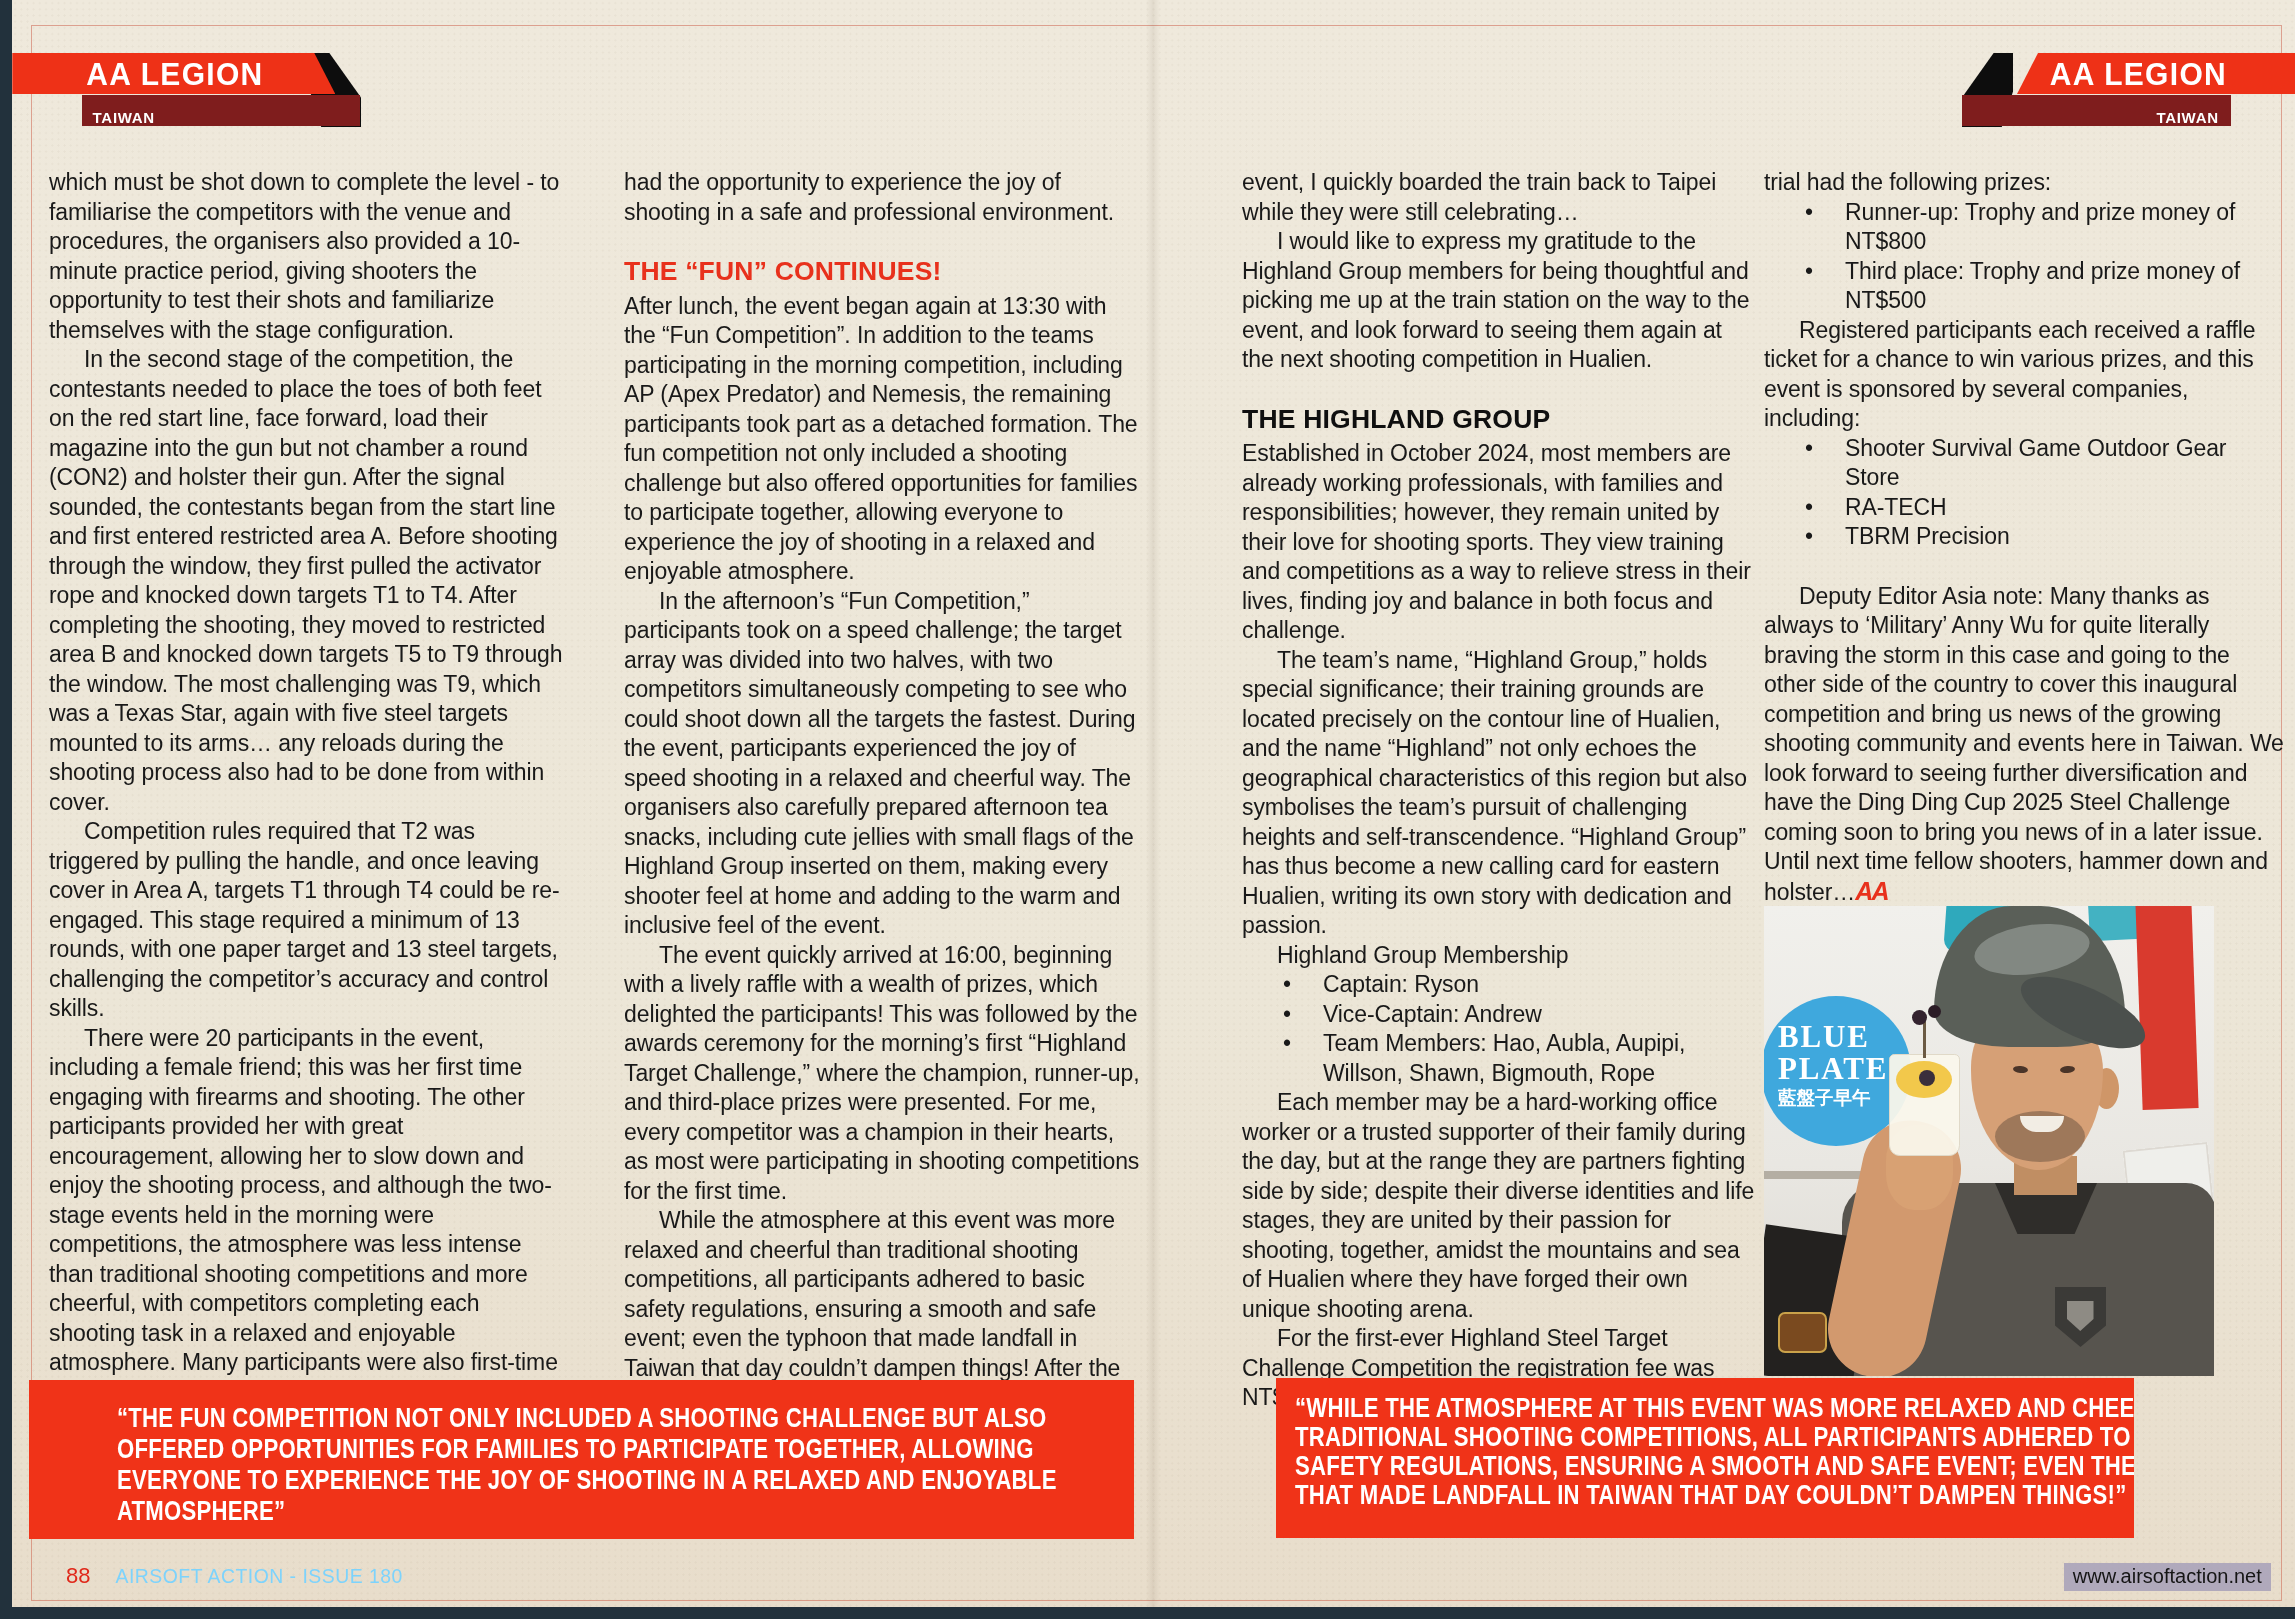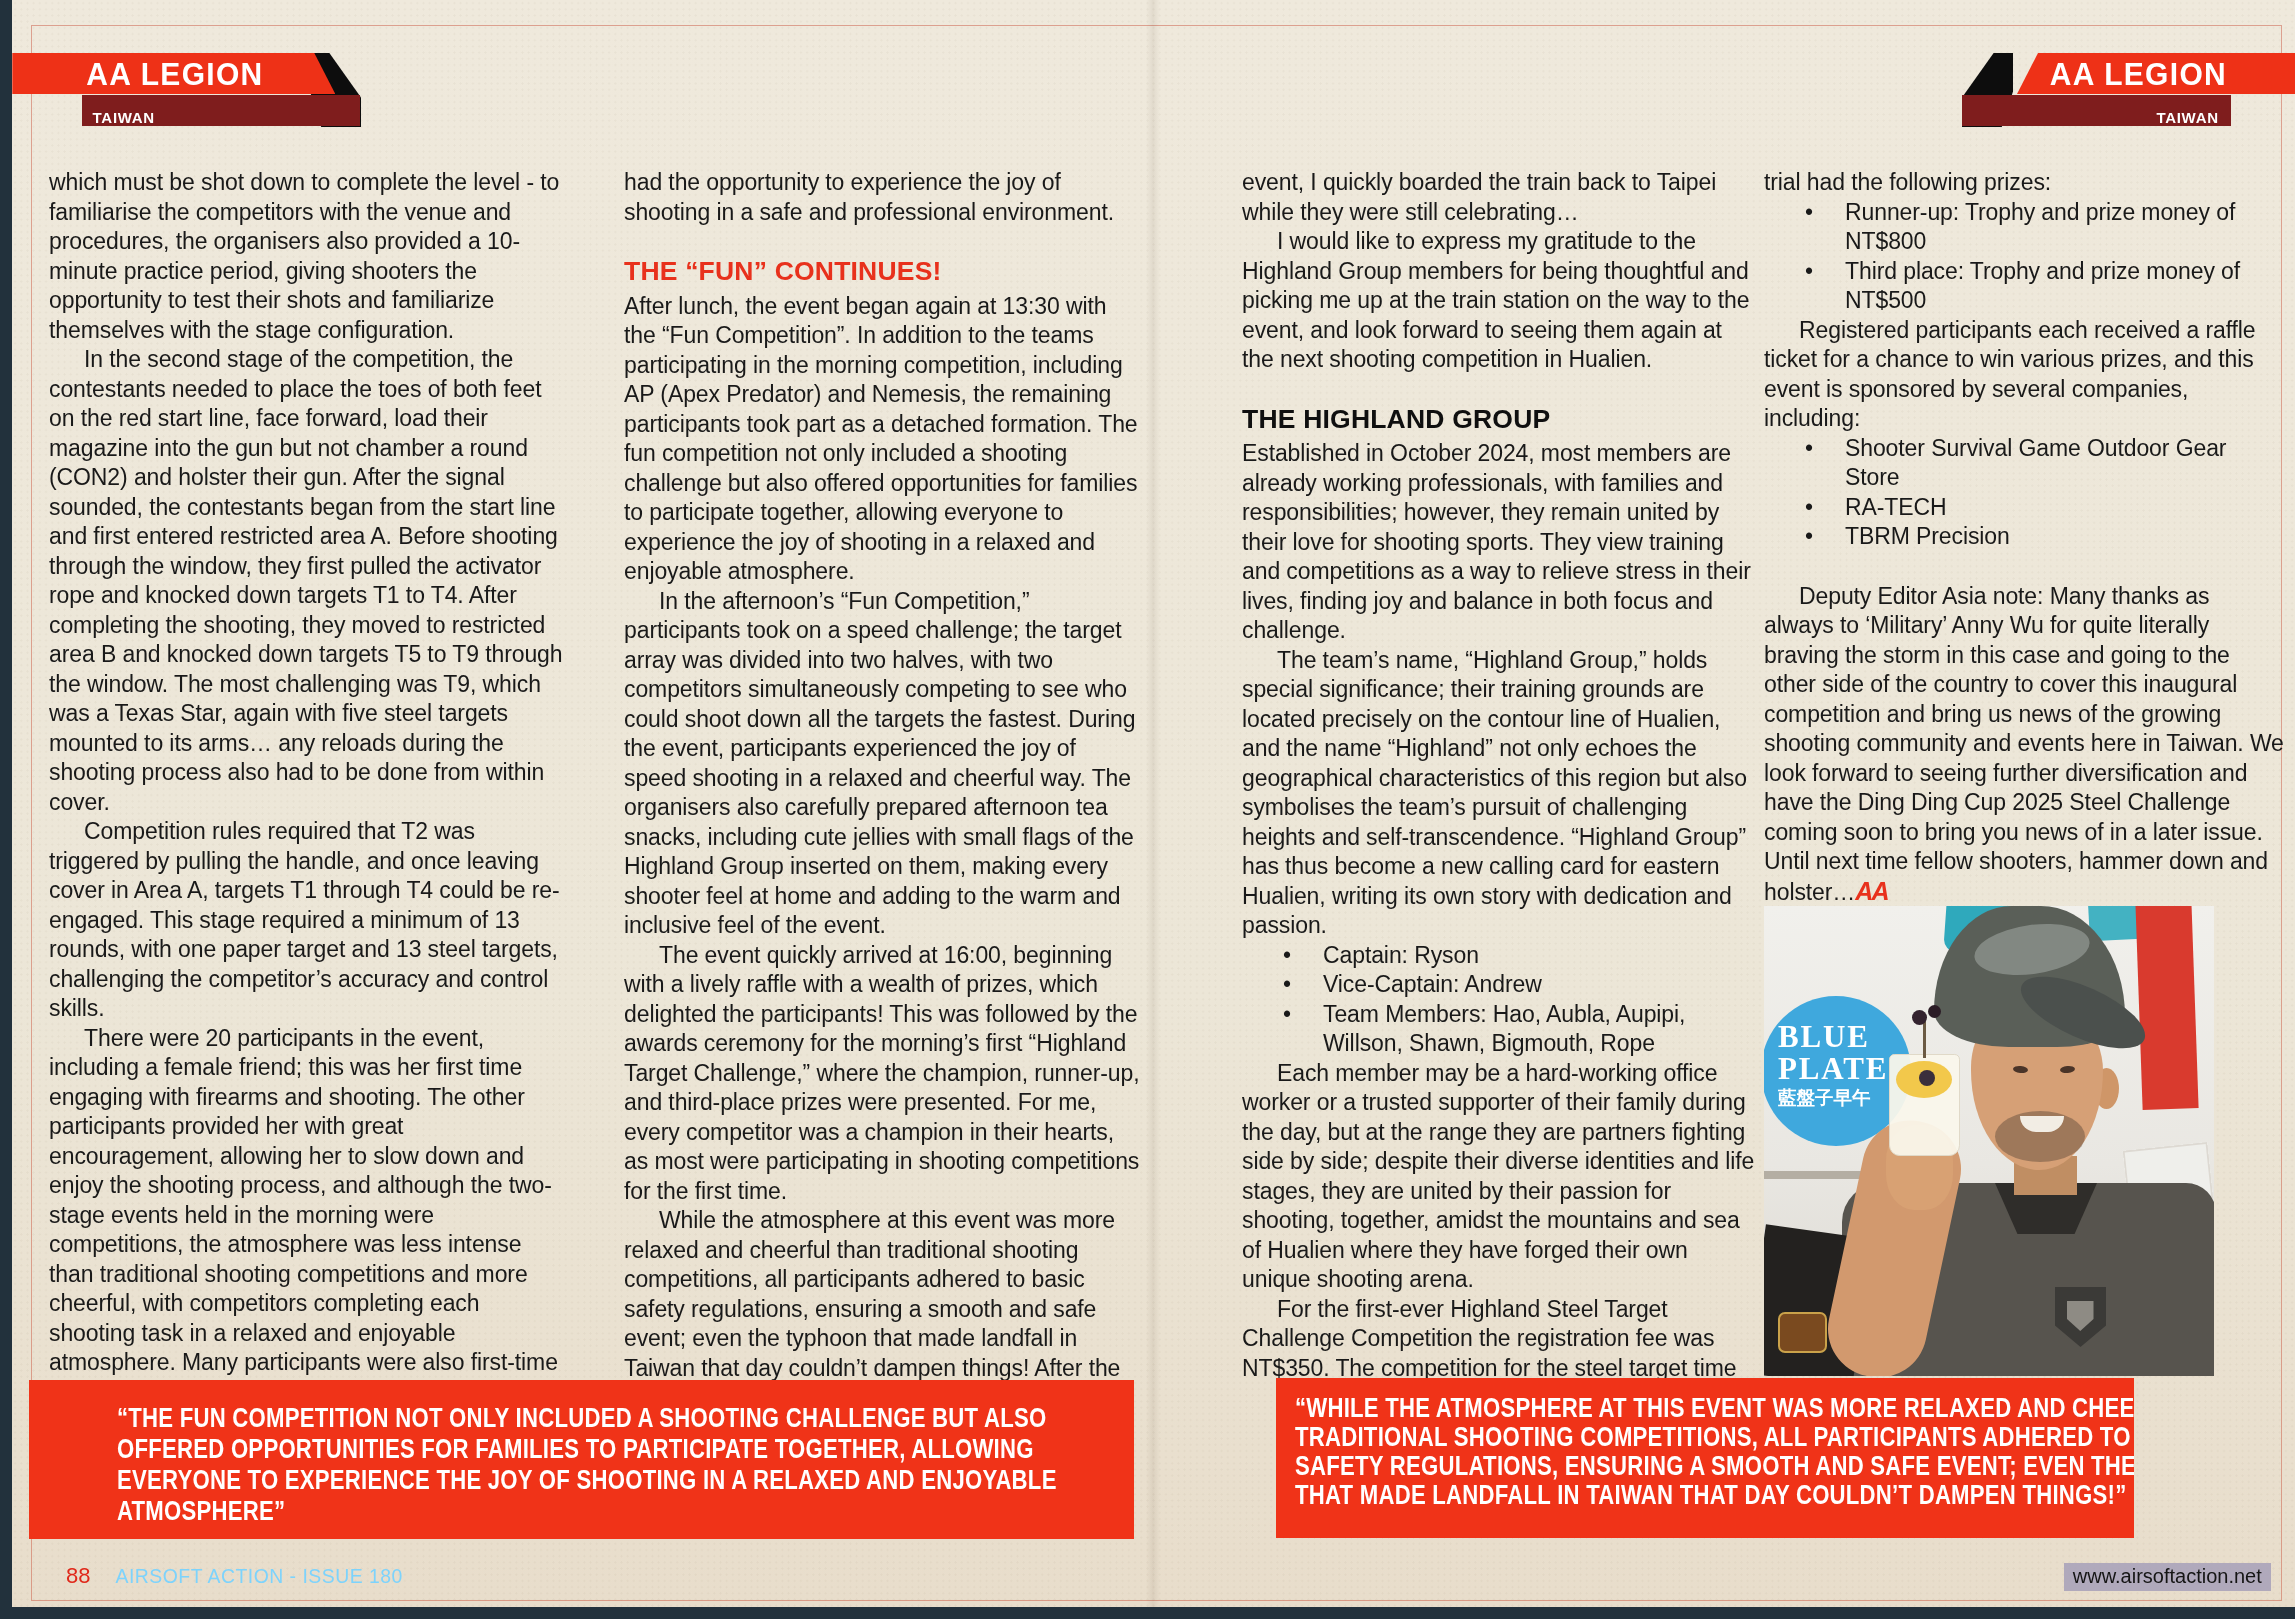--- a/index.html
+++ b/index.html
@@ -157,20 +157,21 @@
     <p class="para indent">The event quickly arrived at 16:00, beginning with a lively raffle with a wealth of prizes, which delighted the participants! This was followed by the awards ceremony for the morning’s first “Highland Target Challenge,” where the champion, runner-up, and third-place prizes were presented. For me, every competitor was a champion in their hearts, as most were participating in shooting competitions for the first time.</p>
     <p class="para indent">While the atmosphere at this event was more relaxed and cheerful than traditional shooting competitions, all participants adhered to basic safety regulations, ensuring a smooth and safe event; even the typhoon that made landfall in Taiwan that day couldn’t dampen things! After the</p>
   </div>
 
   <div class="col col3">
     <p class="para">event, I quickly boarded the train back to Taipei while they were still celebrating…</p>
     <p class="para indent">I would like to express my gratitude to the Highland Group members for being thoughtful and picking me up at the train station on the way to the event, and look forward to seeing them again at the next shooting competition in Hualien.</p>
     <h2 class="h-black">THE HIGHLAND GROUP</h2>
     <p class="para">Established in October 2024, most members are already working professionals, with families and responsibilities; however, they remain united by their love for shooting sports. They view training and competitions as a way to relieve stress in their lives, finding joy and balance in both focus and challenge.</p>
     <p class="para indent">The team’s name, “Highland Group,” holds special significance; their training grounds are located precisely on the contour line of Hualien, and the name “Highland” not only echoes the geographical characteristics of this region but also symbolises the team’s pursuit of challenging heights and self-transcendence. “Highland Group” has thus become a new calling card for eastern Hualien, writing its own story with dedication and passion.</p>
+    <p class="member-line">Highland Group Membership</p>
     <p class="bullet">Captain: Ryson</p>
     <p class="bullet">Vice-Captain: Andrew</p>
     <p class="bullet">Team Members: Hao, Aubla, Aupipi, Willson, Shawn, Bigmouth, Rope</p>
     <p class="para indent">Each member may be a hard-working office worker or a trusted supporter of their family during the day, but at the range they are partners fighting side by side; despite their diverse identities and life stages, they are united by their passion for shooting, together, amidst the mountains and sea of Hualien where they have forged their own unique shooting arena.</p>
     <p class="para indent">For the first-ever Highland Steel Target Challenge Competition the registration fee was NT$350. The competition for the steel target time</p>
   </div>
 
   <div class="col col4">
     <p class="para">trial had the following prizes:</p>
     <p class="bullet">Runner-up: Trophy and prize money of NT$800</p>

